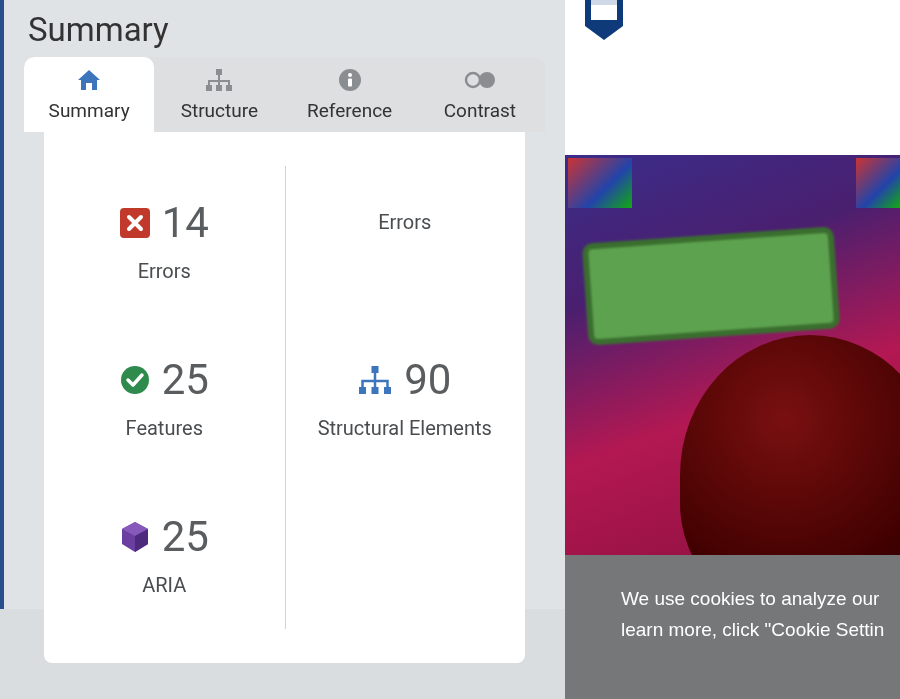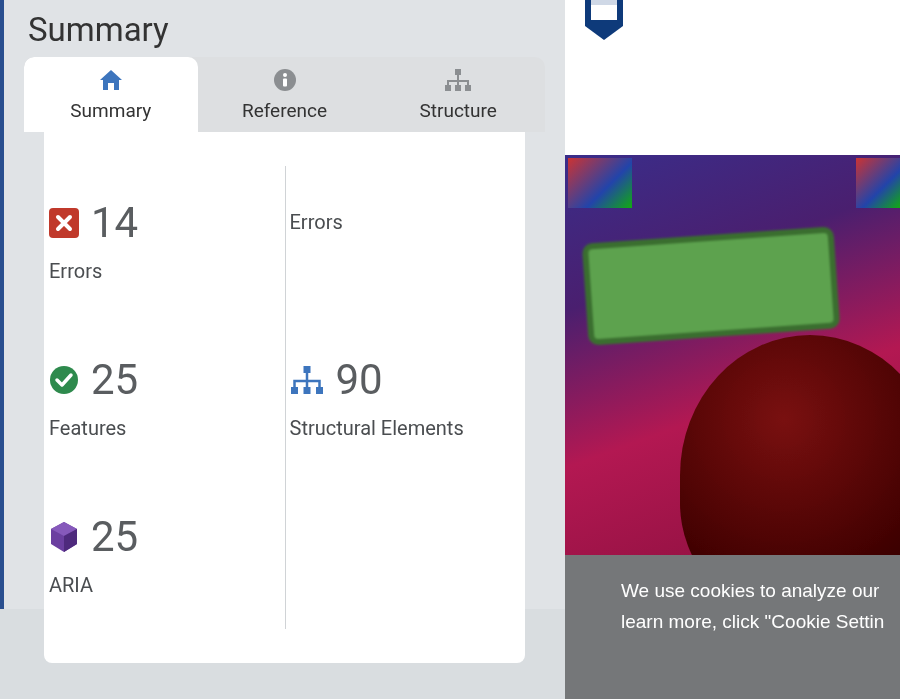--- a/index.html
+++ b/index.html
@@ -63,21 +63,21 @@
     position: absolute;
     left: 50%;
     top: 4px;
     bottom: 4px;
     width: 1px;
     background: #d0d3d6;
   }
   .cell {
     display: flex;
     flex-direction: column;
-    align-items: flex-start;
+    align-items: center;
     padding: 36px 5px;
   }
   .count-row {
     display: flex;
     align-items: center;
     gap: 12px;
   }
   .count-row .num {
     font-size: 42px;
     color: #5a5d60;
@@ -149,21 +149,21 @@
   }
   .thumb.left { left: 568px; }
   .thumb.right { left: 856px; width: 44px; }
 
   .cookie-bar {
     position: absolute;
     left: 565px; top: 555px;
     width: 335px; height: 144px;
     background: #757779;
     color: #fff;
-    padding: 20px 0 0 56px;
+    padding: 28px 0 0 56px;
     font-size: 19px;
     line-height: 1.65;
     font-family: "Segoe UI", sans-serif;
   }
 
   
   svg { display: block; }
 </style>
 </head>
 <body>
@@ -176,47 +176,56 @@
 
       <div class="tab active">
         <span class="icon-slot">
           <svg width="26" height="24" viewBox="0 0 26 24">
               <path fill="#3d75bd" d="M13 2 L24 12 H21 V22 H16 V15 H10 V22 H5 V12 H2 Z"></path>
             </svg>
         </span>
         <span>Summary</span>
       </div>
 
-
-      <div class="tab">
-        <span class="icon-slot">
-          <svg width="24" height="24" viewBox="0 0 24 24">
-              <circle cx="12" cy="12" r="11" fill="#8b8e91"></circle>
-              <circle cx="12" cy="7" r="2" fill="#fff"></circle>
-              <rect x="10" y="10.5" width="4" height="8" rx="1" fill="#fff"></rect>
-            </svg>
-        </span>
-        <span>Reference</span>
-      </div>
 
       <div class="tab">
         <span class="icon-slot">
           <svg width="28" height="24" viewBox="0 0 28 24">
               <g fill="#8b8e91">
                 <rect x="11" y="1" width="6" height="6"></rect>
                 <rect x="1" y="17" width="6" height="6"></rect>
                 <rect x="11" y="17" width="6" height="6"></rect>
                 <rect x="21" y="17" width="6" height="6"></rect>
                 <path d="M14 7 V13 M4 17 V13 H24 V17 M14 13 V17" stroke="#8b8e91" stroke-width="2" fill="none"></path>
               </g>
             </svg>
         </span>
         <span>Structure</span>
       </div>
 
+      <div class="tab">
+        <span class="icon-slot">
+          <svg width="24" height="24" viewBox="0 0 24 24">
+              <circle cx="12" cy="12" r="11" fill="#8b8e91"></circle>
+              <circle cx="12" cy="7" r="2" fill="#fff"></circle>
+              <rect x="10" y="10.5" width="4" height="8" rx="1" fill="#fff"></rect>
+            </svg>
+        </span>
+        <span>Reference</span>
+      </div>
+
+      <div class="tab">
+        <span class="icon-slot">
+          <svg width="34" height="20" viewBox="0 0 34 20">
+              <circle cx="10" cy="10" r="7" fill="none" stroke="#8b8e91" stroke-width="2.5"></circle>
+              <circle cx="24" cy="10" r="8" fill="#8b8e91"></circle>
+            </svg>
+        </span>
+        <span>Contrast</span>
+      </div>
 
     </div>
 
     <div class="content">
       <div class="grid">
         <div class="divider"></div>
 
         <div class="cell">
           <div class="count-row">
             <span>

